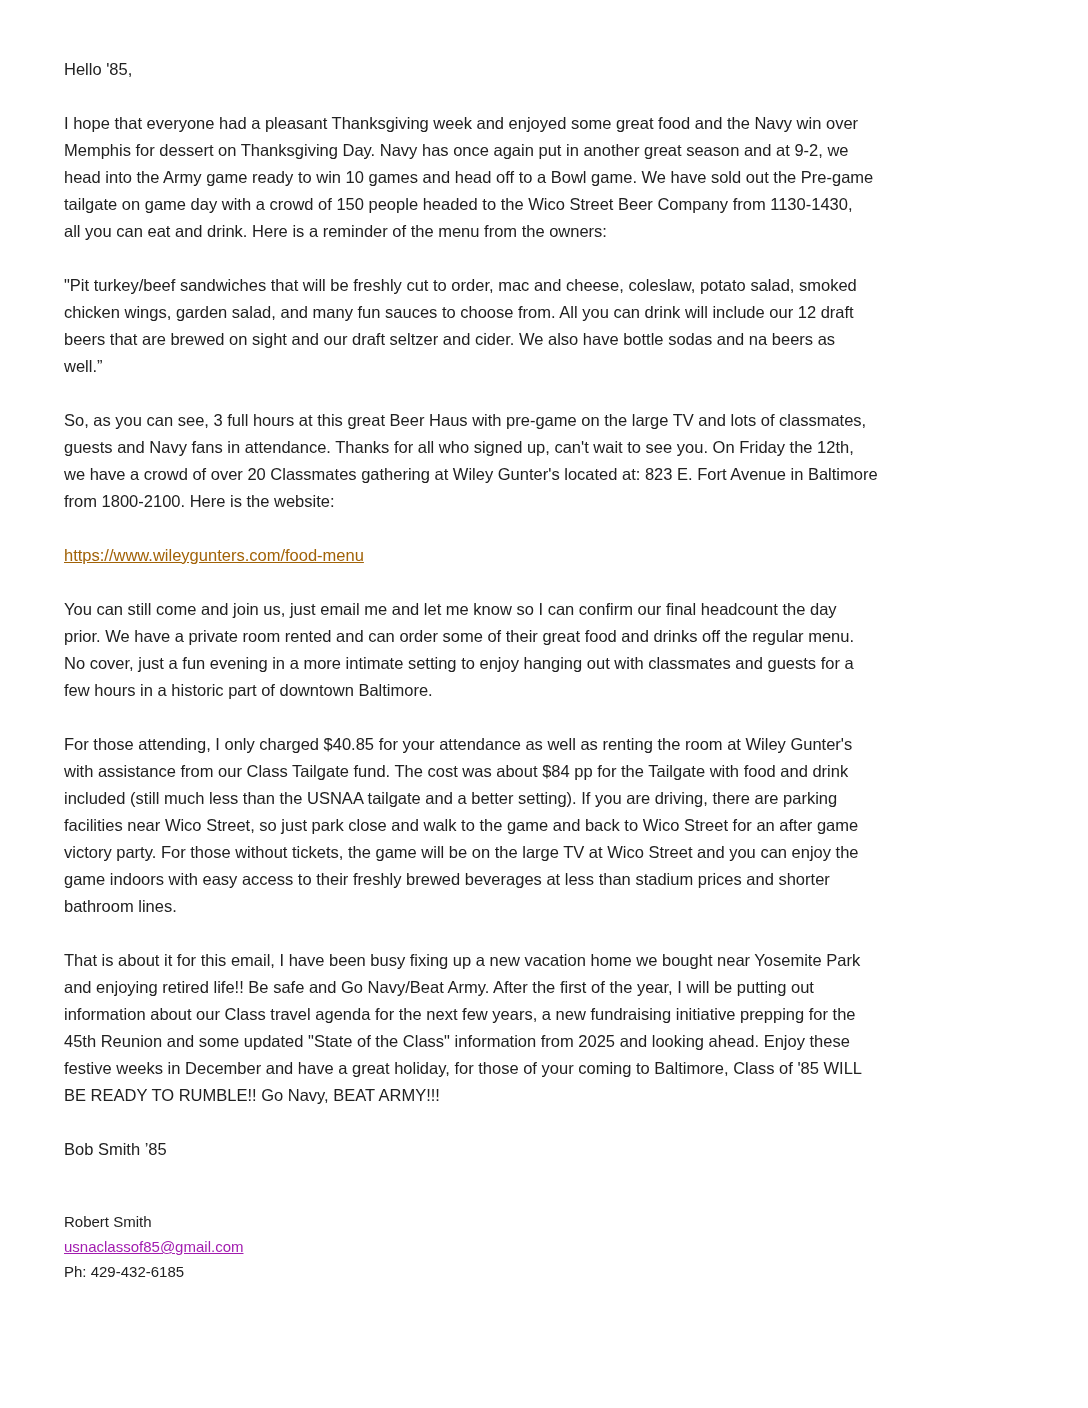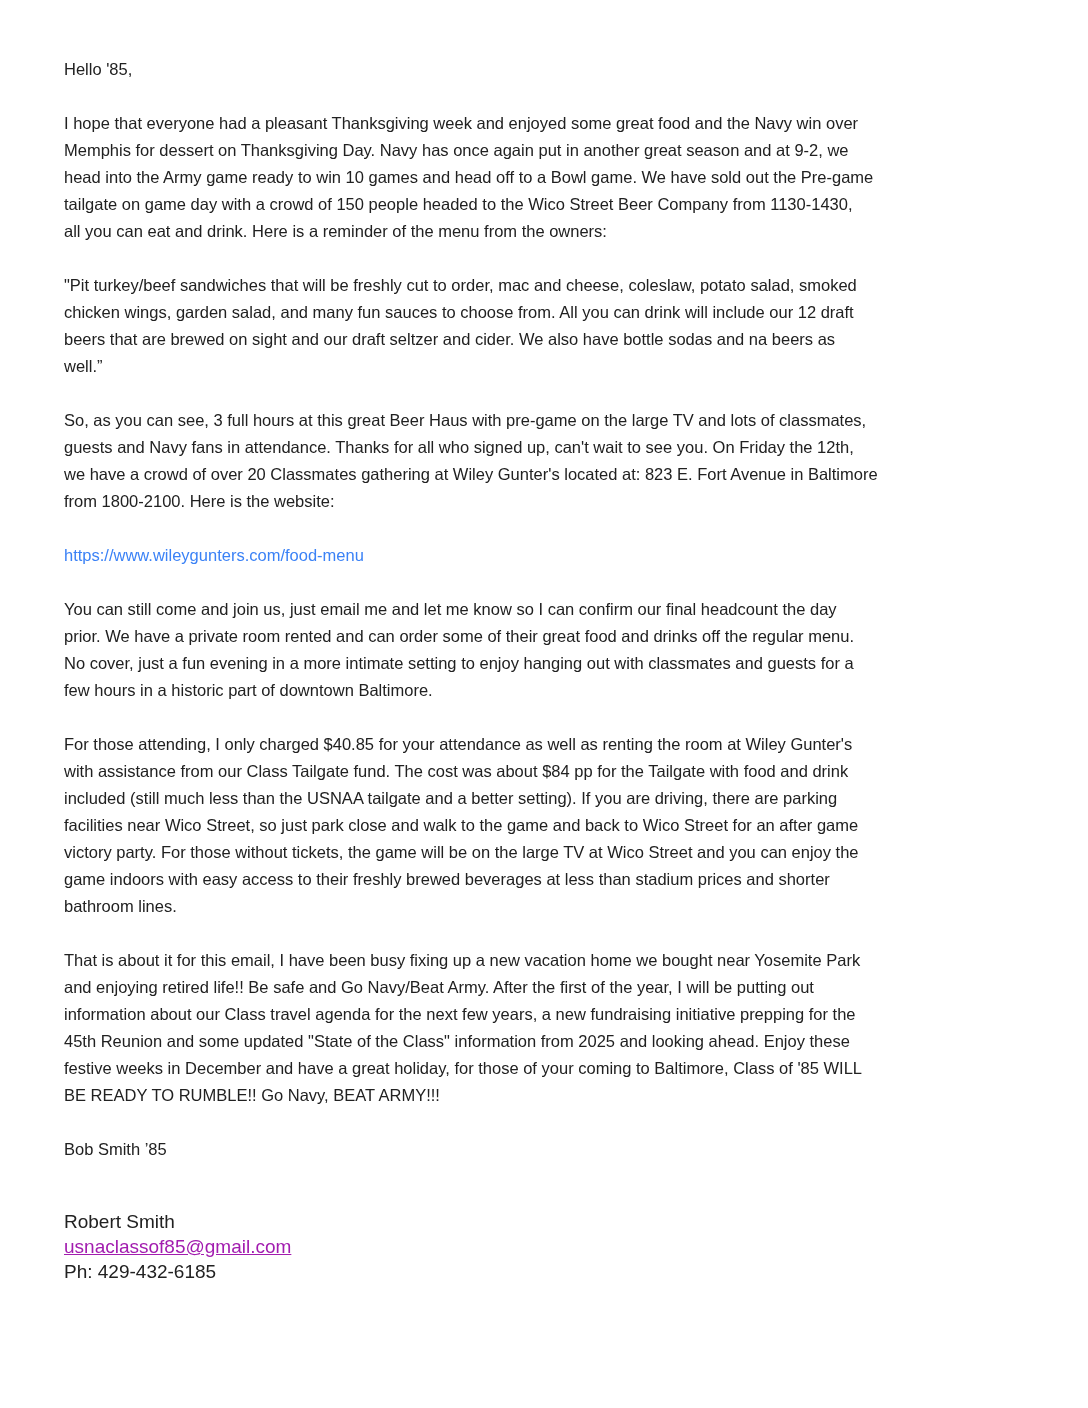--- a/index.html
+++ b/index.html
@@ -17,29 +17,30 @@
     color: #212121;
   }
   .para {
     font-size: 16.5px;
     line-height: 27px;
     margin: 0 0 27px 0;
     white-space: pre-line;
     max-width: 984px;
   }
   .link-url {
-    color: #3b82f6;
+    color: #a16207;
+    text-decoration: underline;
     cursor: pointer;
   }
   .signoff {
     margin-bottom: 12px;
   }
   .signature {
     margin-top: 46px;
-    font-size: 19px;
+    font-size: 15px;
     line-height: 25px;
   }
   .sig-line {
     margin: 0;
   }
   .link-email {
     color: #a21caf;
     text-decoration: underline;
     cursor: pointer;
   }

